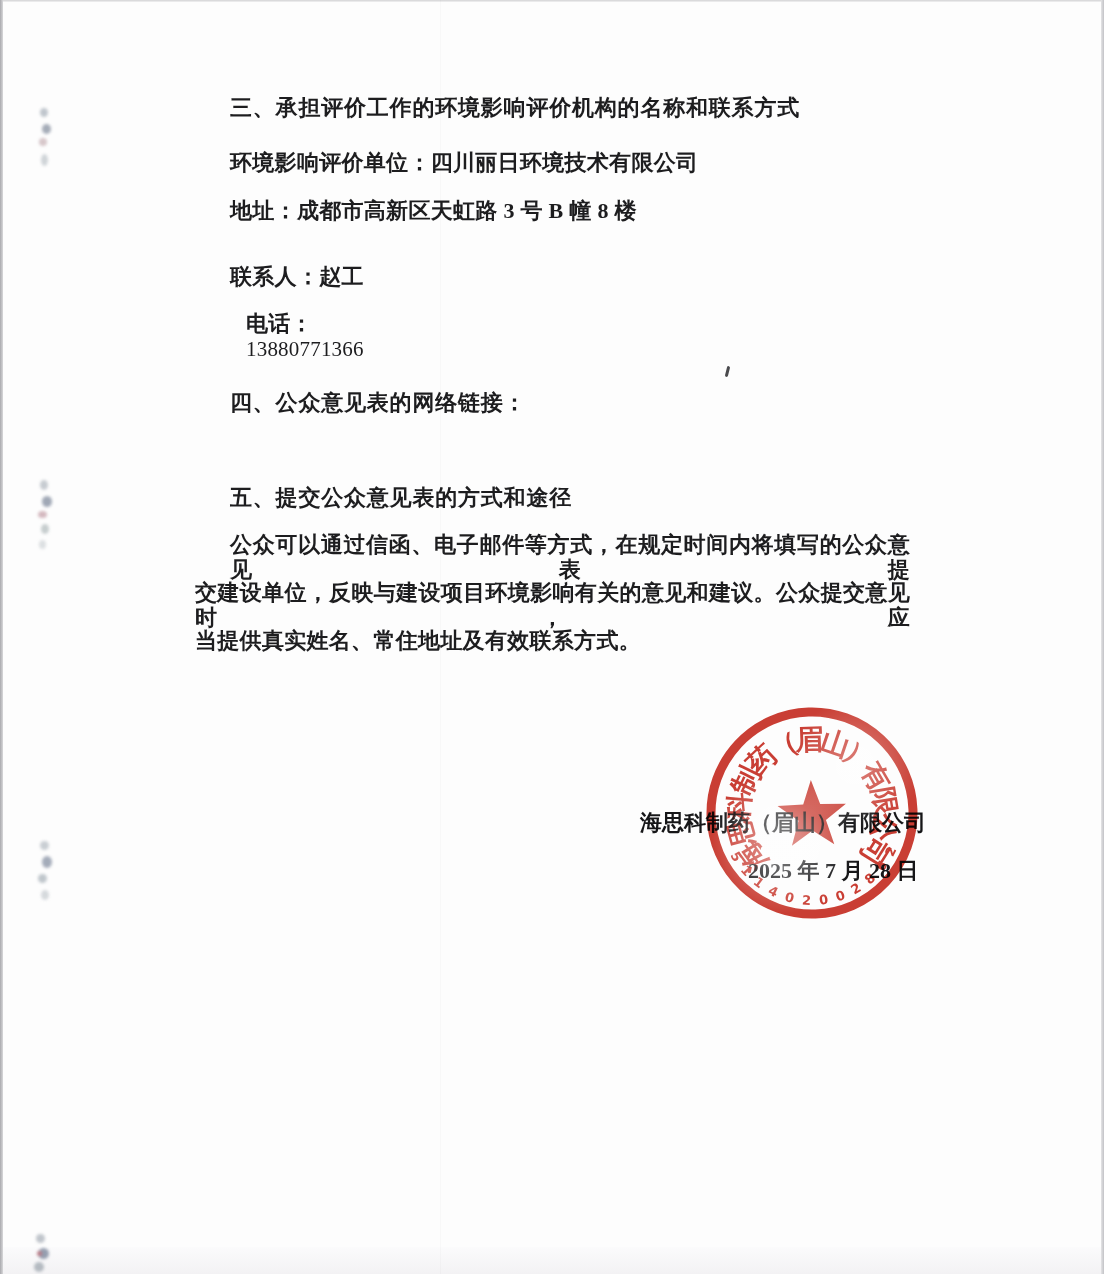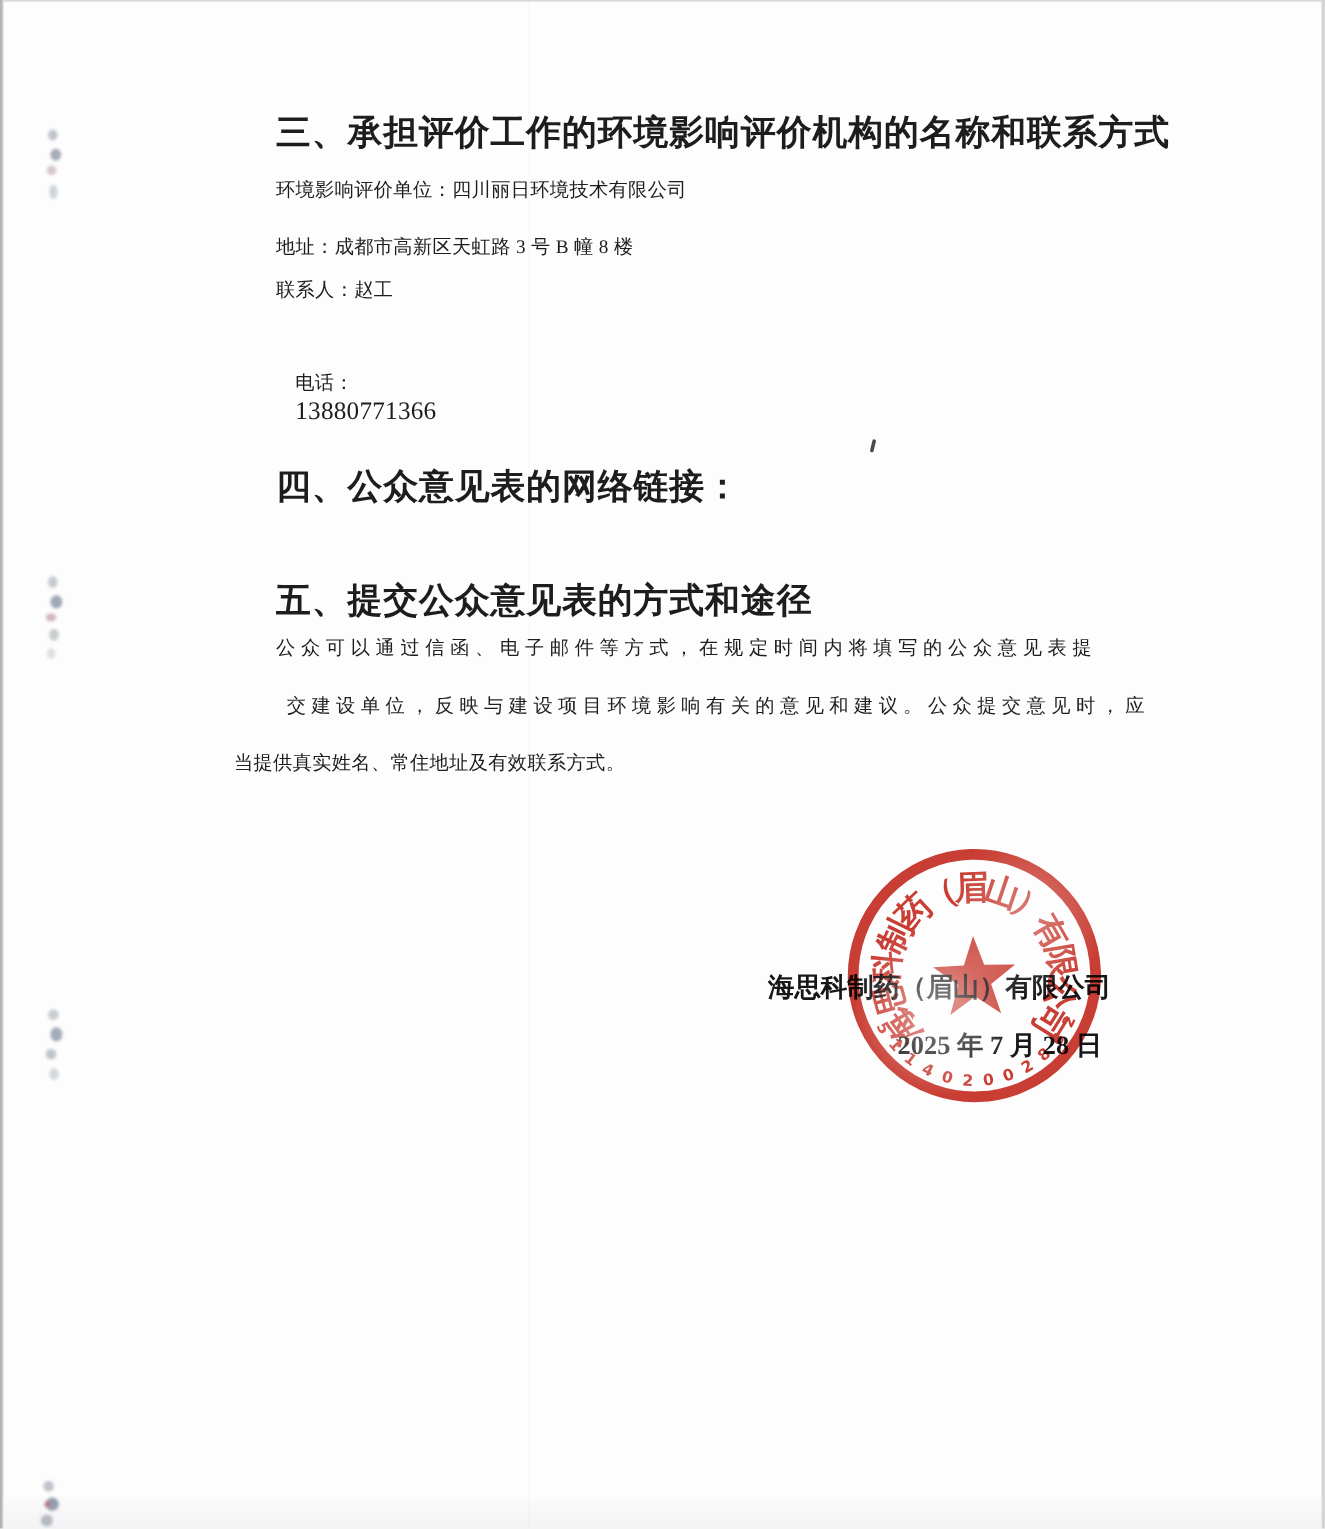--- a/index.html
+++ b/index.html
@@ -21,22 +21,22 @@
   .bottom-strip{position:absolute;left:3px;bottom:0;width:1098px;height:27px;
     background:linear-gradient(to bottom,#fbfbfc,#f3f2f4);}
   .scan-line{position:absolute;top:0;width:1px;height:100%;background:#9aa0a6;opacity:.05;}
 
   
   .smudge{position:absolute;filter:blur(1.5px);opacity:.55;}
   .smudge i{position:absolute;display:block;border-radius:50%;}
 
   
   .tline{position:absolute;white-space:pre;line-height:1.15;}
-  .zh{font-size:16px;font-weight:400;letter-spacing:.3px;}
-  .zh-bold{font-size:29px;font-weight:700;letter-spacing:.8px;}
+  .zh{font-size:22px;font-weight:700;letter-spacing:.3px;}
+  .zh-bold{font-size:22px;font-weight:700;letter-spacing:.8px;}
   .latin{font-size:21px;font-weight:400;letter-spacing:.2px;}
   .just{text-align:justify;text-align-last:justify;white-space:normal;}
 
   
   .sig{position:absolute;white-space:pre;font-weight:600;color:#161618;z-index:1;}
 
   
   .seal-svg{position:absolute;left:692px;top:693px;width:240px;height:240px;
     z-index:2;mix-blend-mode:multiply;opacity:.9;transform:rotate(-2deg);}
   .seal-ring-char{font-family:"Liberation Serif","DejaVu Serif",serif;
@@ -88,35 +88,35 @@
     <i style="left:4px;top:30px;width:10px;height:10px;background:#99a2ab;"></i>
   </div>
   <div class="tickmark"></div>
 
   <div class="tline zh-bold" style="left:230px;top:95px;">三、承担评价工作的环境影响评价机构的名称和联系方式</div>
 
   <div class="tline zh" style="left:230px;top:150px;">环境影响评价单位：四川丽日环境技术有限公司</div>
 
   <div class="tline zh" style="left:230px;top:198px;">地址：成都市高新区天虹路 3 号 B 幢 8 楼</div>
 
-  <div class="tline zh" style="left:230px;top:234px;">联系人：赵工</div>
+  <div class="tline zh" style="left:230px;top:264px;">联系人：赵工</div>
 
   <div class="tline" style="left:230px;top:293px;">
     <span class="zh">电话：</span>
     <span class="latin">13880771366</span>
   </div>
 
 
   <div class="tline zh-bold" style="left:230px;top:390px;">四、公众意见表的网络链接：</div>
 
 
   <div class="tline zh-bold" style="left:230px;top:485px;">五、提交公众意见表的方式和途径</div>
 
   <div class="tline zh just" style="left:230px;top:532px;width:680px;">公众可以通过信函、电子邮件等方式，在规定时间内将填写的公众意见表提</div>
-  <div class="tline zh just" style="left:195px;top:580px;width:715px;margin-left:44px;">交建设单位，反映与建设项目环境影响有关的意见和建议。公众提交意见时，应</div>
+  <div class="tline zh just" style="left:195px;top:580px;width:715px;">交建设单位，反映与建设项目环境影响有关的意见和建议。公众提交意见时，应</div>
   <div class="tline zh" style="left:195px;top:628px;text-align:center;">当提供真实姓名、常住地址及有效联系方式。</div>
 
   <div class="sig" style="left:640px;top:808px;font-size:22px;">海思科制药（眉山）有限公司</div>
   <div class="sig" style="left:748px;top:856px;font-size:22px;">2025 年 7 月 28 日</div>
 
   <svg class="seal-svg" viewBox="-120 -120 240 240">
     <circle class="seal-ink-stroke" cx="0" cy="0" r="101" fill="none" stroke="#c6291d" stroke-width="9"></circle>
     <path class="seal-ink-fill" transform="translate(0,3)" fill="#c6291d" d="M0,-36 L8.5,-11.7 L34.2,-11.1 L13.7,4.4 L21.2,29.1 L0,14.4 L-21.2,29.1 L-13.7,4.4 L-34.2,-11.1 L-8.5,-11.7 Z"></path>
     <g id="ring-text-group">
         <text transform="rotate(-124)" x="0" y="-64" text-anchor="middle" class="seal-ring-char" fill="#c6291d">海</text>

